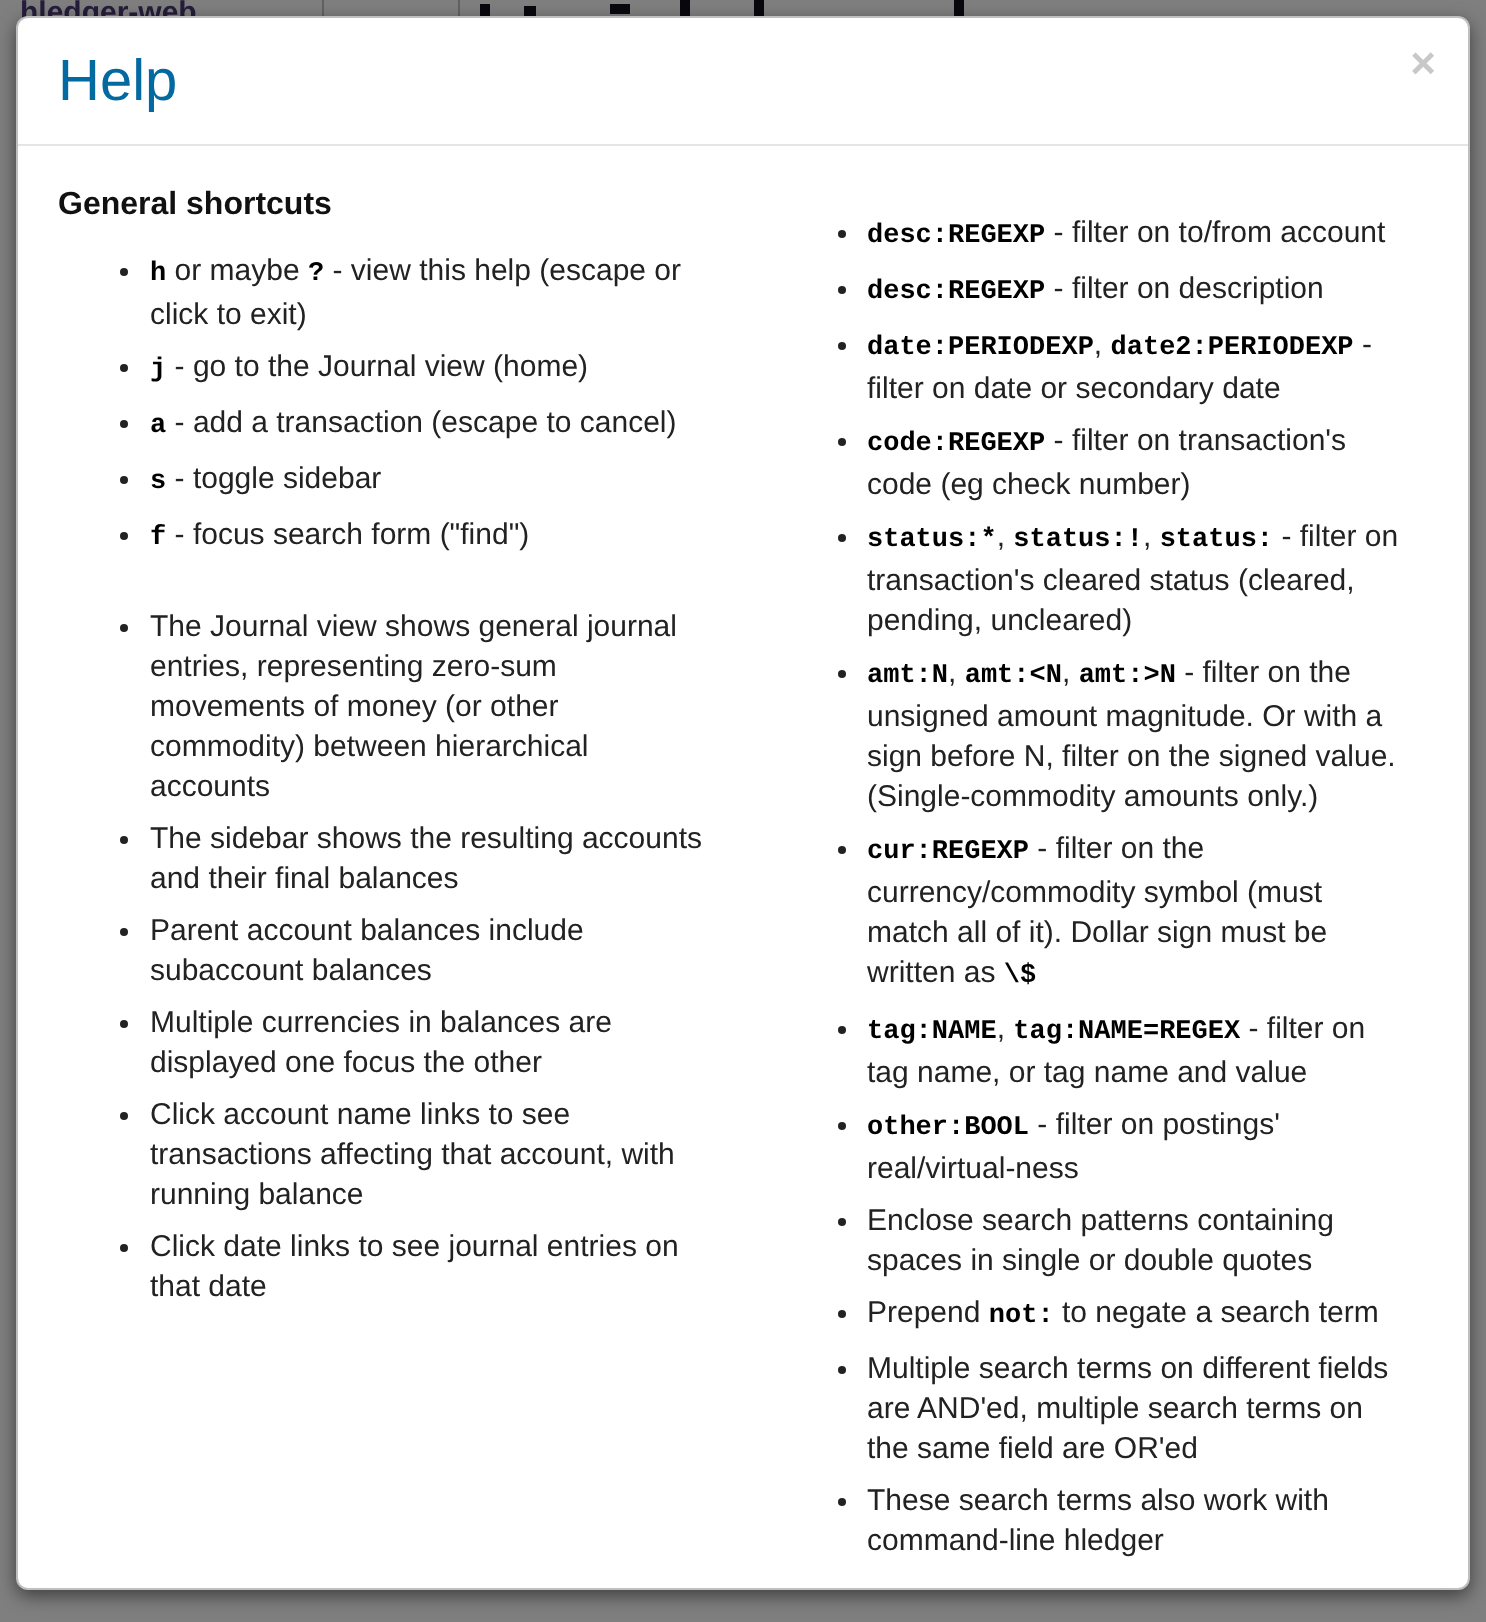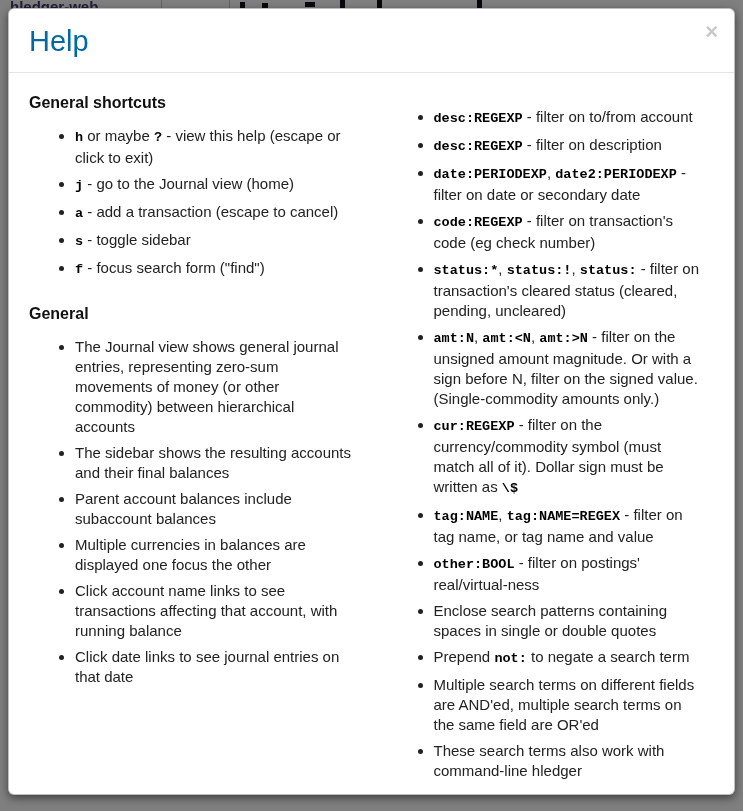--- a/index.html
+++ b/index.html
@@ -98,21 +98,20 @@
           <h2 class="section-heading">General shortcuts</h2>
           <ul class="section-list">
             <li><code>h</code> or maybe <code>?</code> - view this help (escape or click to exit)</li>
             <li><code>j</code> - go to the Journal view (home)</li>
             <li><code>a</code> - add a transaction (escape to cancel)</li>
             <li><code>s</code> - toggle sidebar</li>
             <li><code>f</code> - focus search form ("find")</li>
           </ul>
         </div>
         <div class="section">
-          <h2 class="section-heading">General</h2>
           <ul class="section-list">
             <li>The Journal view shows general journal entries, representing zero-sum movements of money (or other commodity) between hierarchical accounts</li>
             <li>The sidebar shows the resulting accounts and their final balances</li>
             <li>Parent account balances include subaccount balances</li>
             <li>Multiple currencies in balances are displayed one focus the other</li>
             <li>Click account name links to see transactions affecting that account, with running balance</li>
             <li>Click date links to see journal entries on that date</li>
           </ul>
         </div>
       </div>

